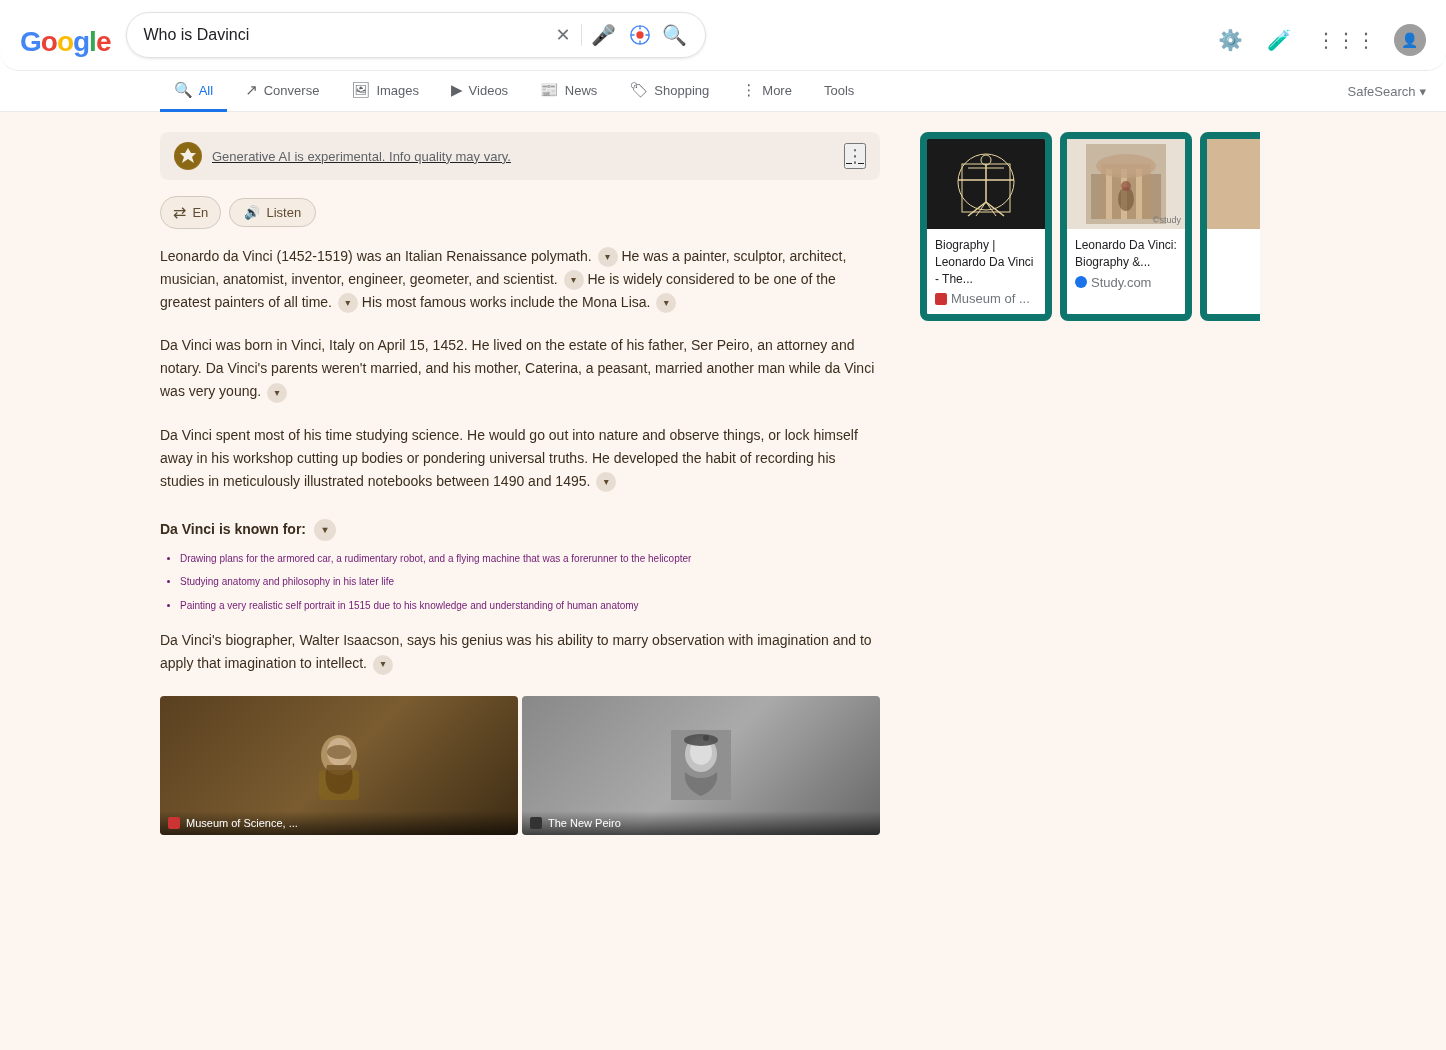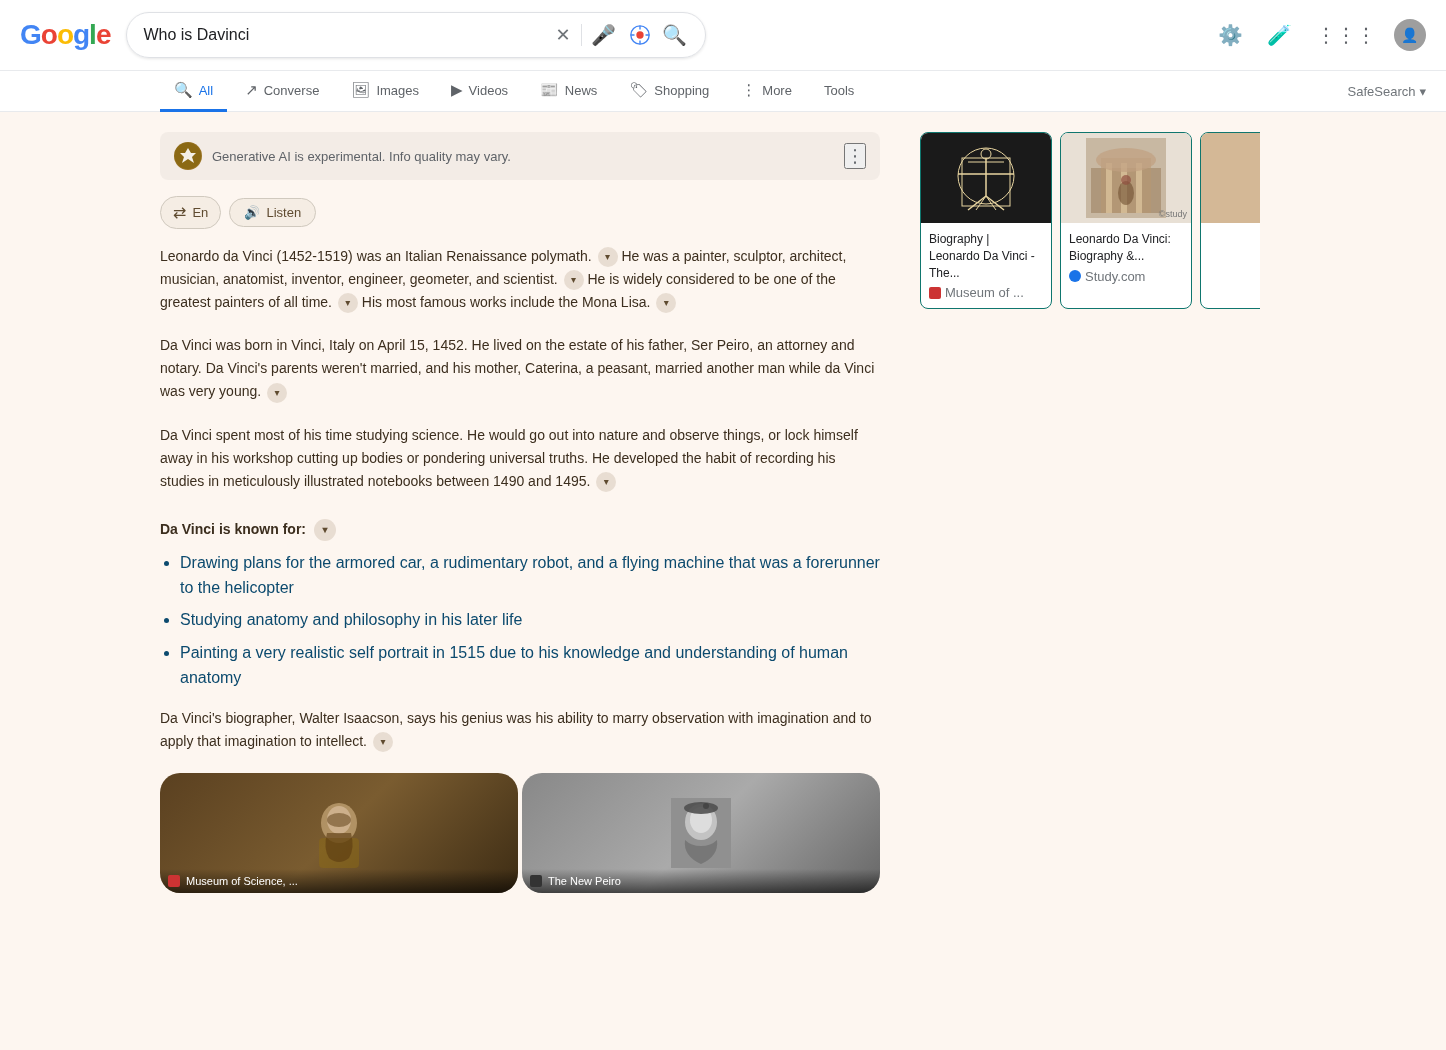--- a/index.html
+++ b/index.html
@@ -1,28 +1,29 @@
 <!DOCTYPE html>
 <html><head>
   <meta charset="utf-8">
   <style>
     * { box-sizing: border-box; margin: 0; padding: 0; }
     body { font-family: Arial, sans-serif; background: #fff; font-size: 14px; color: #202124; }
 
     
     .header {
       display: flex;
-      align-items: center;
+      align-items: flex-end;
       padding: 12px 20px;
       border-bottom: 1px solid #e8eaed;
       gap: 16px;
       background: #fff;
       position: sticky;
       top: 0;
       z-index: 100;
+      border-radius: 19px;
     }
     .google-logo {
       font-size: 28px;
       font-weight: bold;
       text-decoration: none;
       letter-spacing: -1px;
       flex-shrink: 0;
     }
     .google-logo .g-blue { color: #4285F4; }
     .google-logo .g-red { color: #EA4335; }
@@ -147,20 +148,21 @@
     }
 
     .ai-header {
       display: flex;
       align-items: center;
       gap: 10px;
       margin-bottom: 16px;
       padding: 10px 14px;
       background: rgba(0,0,0,0.04);
       border-radius: 8px;
+      text-decoration: underline;
     }
     .ai-badge {
       width: 28px;
       height: 28px;
       border-radius: 50%;
       background: linear-gradient(135deg, #8B6914, #A0782A);
       display: flex;
       align-items: center;
       justify-content: center;
       flex-shrink: 0;
@@ -253,42 +255,42 @@
       vertical-align: middle;
       margin-left: 4px;
     }
     .known-for-list {
       margin-left: 20px;
       margin-bottom: 16px;
     }
     .known-for-list li {
       margin-bottom: 8px;
       line-height: 1.55;
-      font-size: 16px;
-      color: #0c4a6e;
+      font-size: 10px;
+      color: #701a75;
     }
 
     .biographer-text {
       line-height: 1.65;
       font-size: 14px;
       color: #3c2e1e;
       margin-bottom: 20px;
     }
 
     
     .bottom-images {
       display: flex;
       gap: 4px;
     }
     .bottom-image-card {
       flex: 1;
-      border-radius: 20px;
+      border-radius: 4px;
       overflow: hidden;
       position: relative;
-      height: 120px;
+      height: 139px;
       cursor: pointer;
     }
     .bottom-image-overlay {
       position: absolute;
       bottom: 0;
       left: 0;
       right: 0;
       padding: 6px 8px;
       background: linear-gradient(transparent, rgba(0,0,0,0.6));
       display: flex;
@@ -307,21 +309,21 @@
       font-weight: 500;
     }
 
     
     .sources-panel {
       width: 340px;
       flex-shrink: 0;
     }
     .source-card {
       background: #fff;
-      border: 1px solid #0f766e;
+      border: 7px solid #0f766e;
       border-radius: 8px;
       overflow: hidden;
       cursor: pointer;
       width: 132px;
       flex-shrink: 0;
     }
     .source-cards-row {
       display: flex;
       gap: 8px;
       overflow-x: auto;

